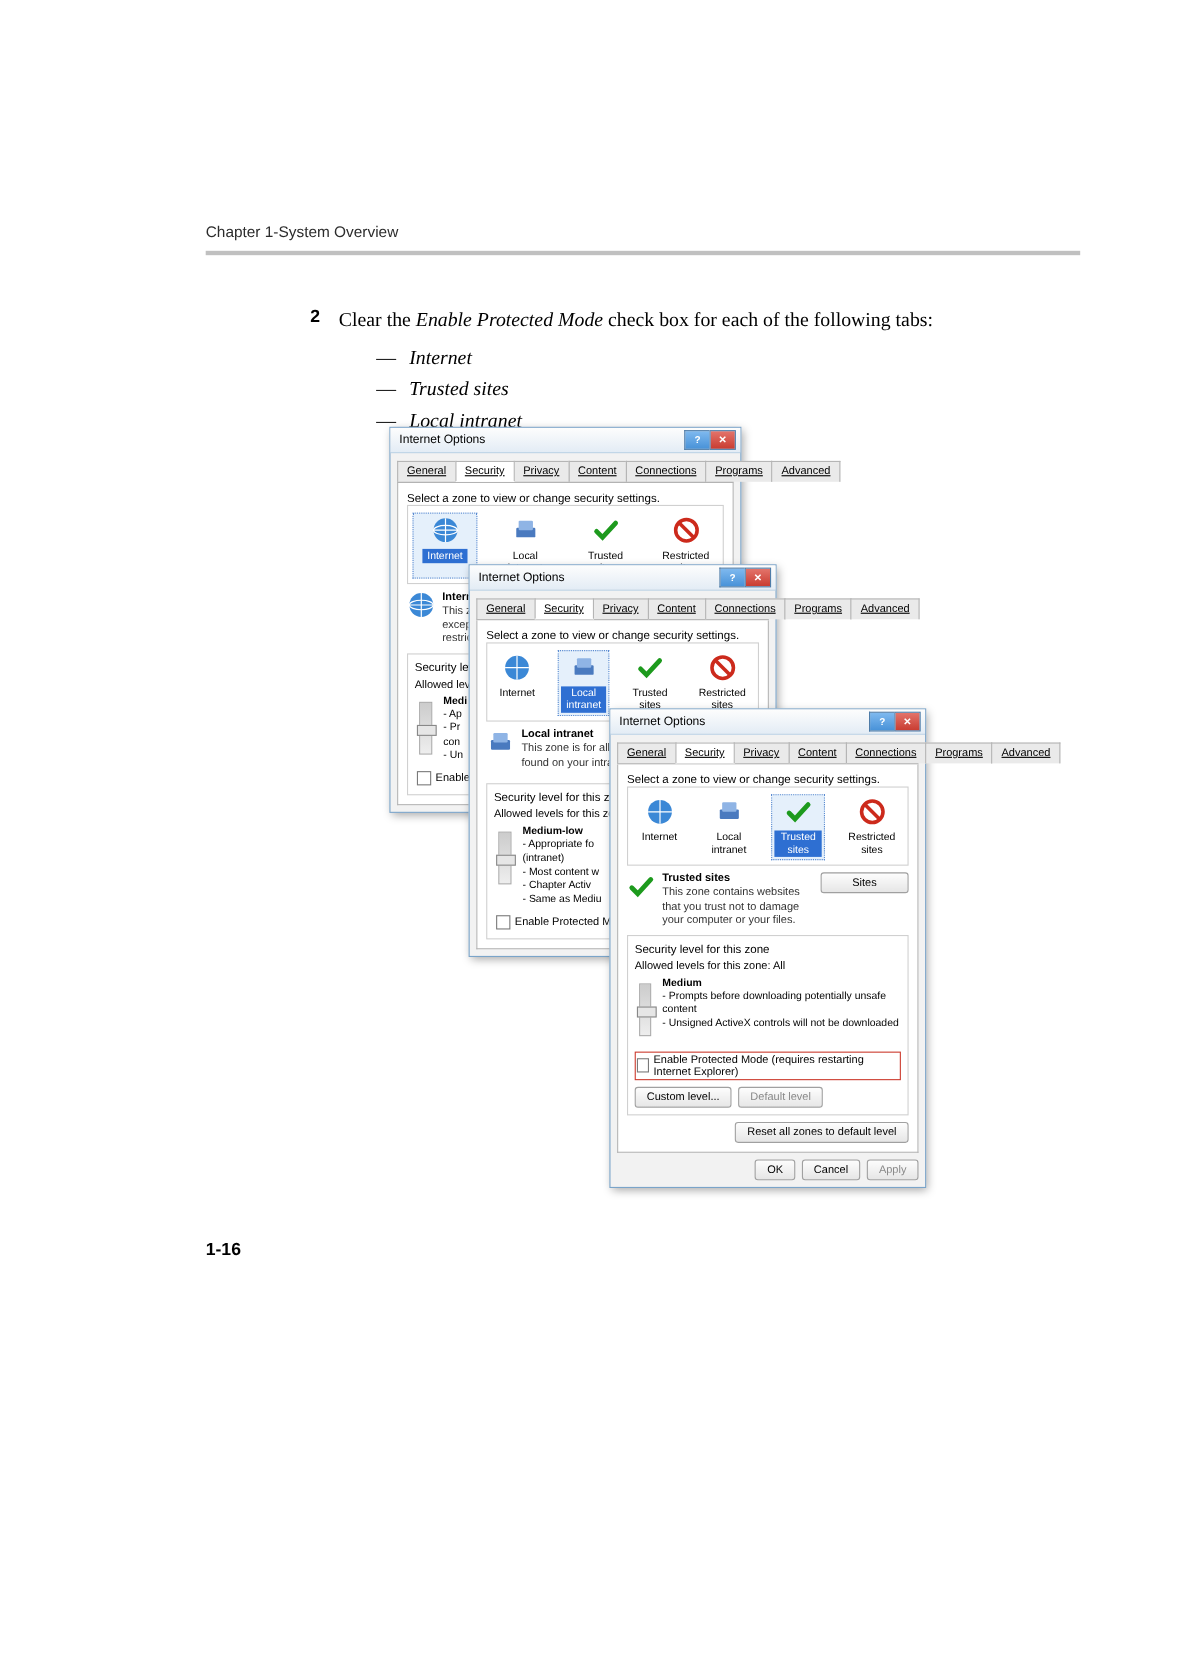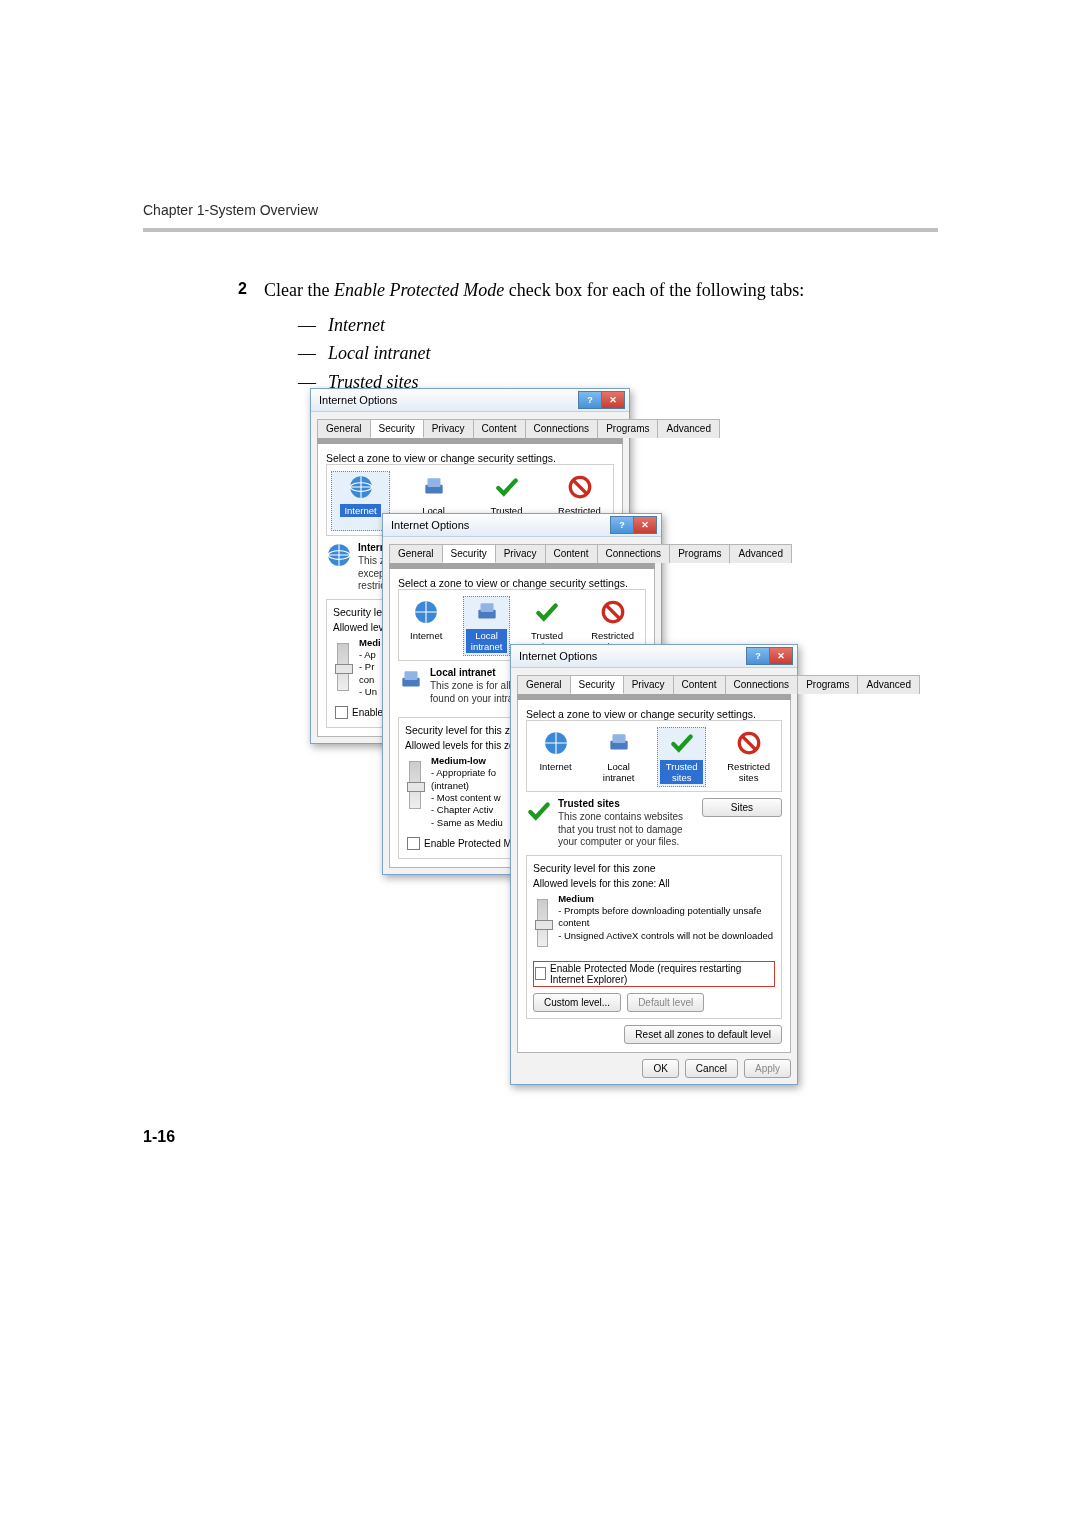--- a/index.html
+++ b/index.html
@@ -8,20 +8,21 @@
     background: #fff;
     font-family: "Segoe UI", Tahoma, Arial, sans-serif;
     color: #000;
     width: 1080px;
   }
   .page {
     width: 1020px;
     height: 1527px;
     position: relative;
     background: #fff;
+    margin-left: 44px;
   }
   .chapter {
     position: absolute;
     left: 143px;
     top: 202px;
     font-size: 14px;
     color: #2c2c2c;
   }
   .rule {
     position: absolute;
@@ -95,23 +96,24 @@
     align-items: center;
     justify-content: center;
     font-size: 9px;
     font-weight: bold;
     color: #fff;
   }
   .winbtn.help { background: linear-gradient(#7fb9ef,#4892d8); border-right: none; }
   .winbtn.close { background: linear-gradient(#e3746b,#c93c31); }
   .tabs {
     display: flex;
-    border-bottom: 7px solid #a3a3a3;
+    border-bottom: 2px solid #a3a3a3;
     margin: 6px 6px 0 6px;
     background: #f2f2f2;
+    text-decoration: underline;
   }
   .tab {
     padding: 3px 8px;
     border: 1px solid #b5b5b5;
     border-bottom: none;
     margin-right: -1px;
     background: #eaeaea;
     font-size: 10px;
     position: relative;
     top: 1px;
@@ -256,22 +258,22 @@
 
 <div class="page">
   <div class="chapter">Chapter 1-System Overview</div>
   <div class="rule"></div>
 
   <div class="step">
     <span class="num">2</span>
     <span>Clear the </span><span class="em">Enable Protected Mode</span><span> check box for each of the following tabs:</span>
     <div class="bullets">
       <div class="bline"><span class="bdash">—</span><span class="em">Internet</span></div>
+      <div class="bline"><span class="bdash">—</span><span class="em">Trusted sites</span></div>
       <div class="bline"><span class="bdash">—</span><span class="em">Local intranet</span></div>
-      <div class="bline"><span class="bdash">—</span><span class="em">Trusted sites</span></div>
     </div>
   </div>
 
   <div class="pagenum">1-16</div>
 
   <div class="dlg" id="dlg1">
     <div class="titlebar">
       <span>Internet Options</span>
       <div class="winbtns">
         <div class="winbtn help">?</div>

